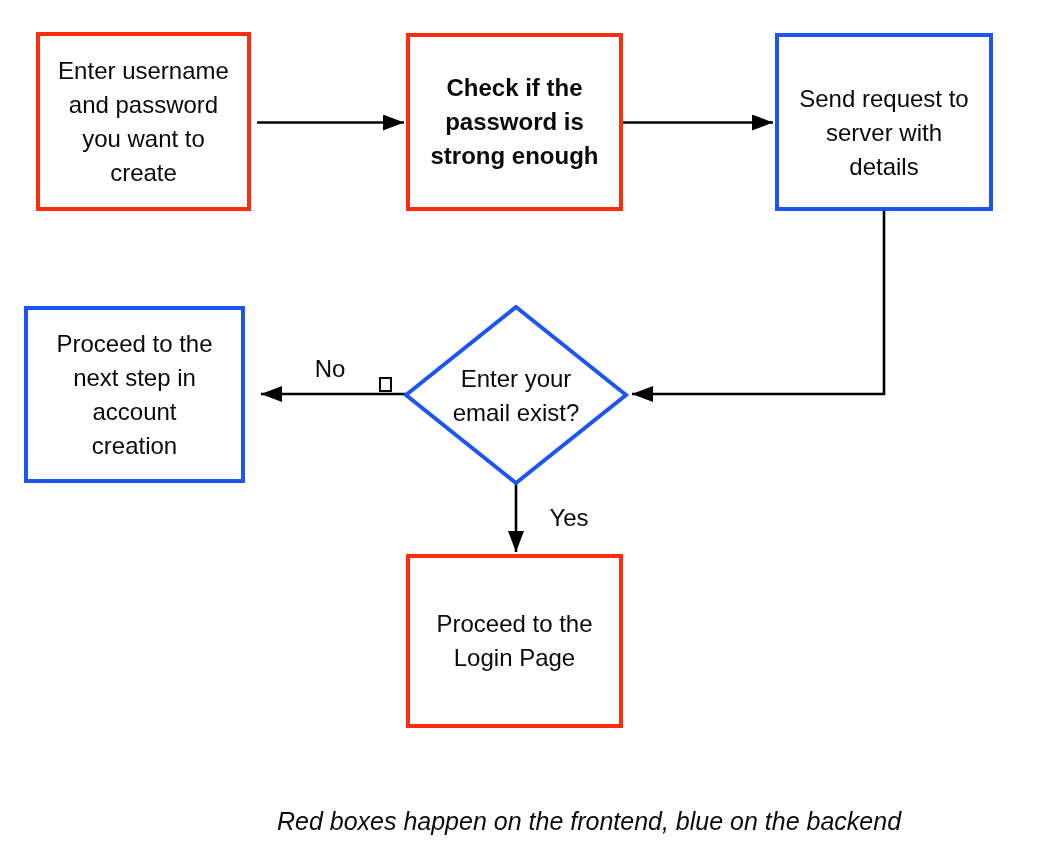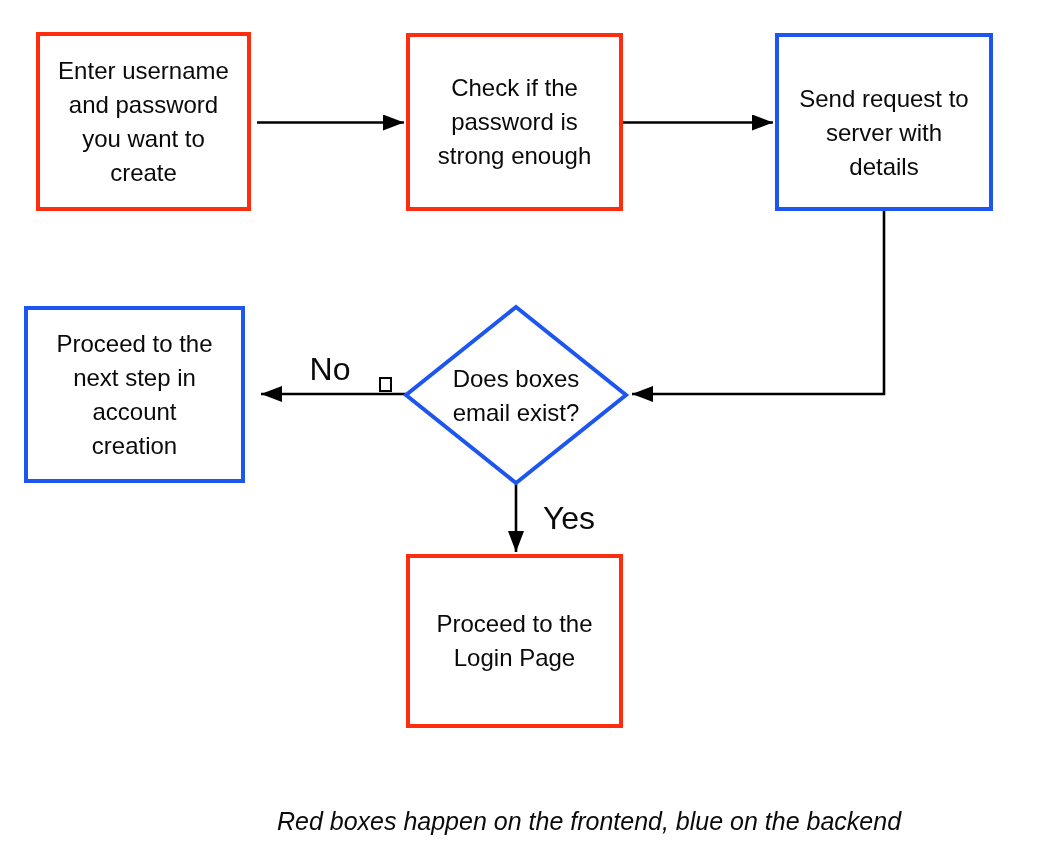--- a/index.html
+++ b/index.html
@@ -48,21 +48,21 @@
     justify-content: center;
     text-align: center;
     color: #0a0a0a;
     font-size: 24px;
     line-height: 34px;
   }
   .edge-label {
     position: absolute;
     transform: translate(-50%, -50%);
     color: #0a0a0a;
-    font-size: 32px;
+    font-size: 24px;
     line-height: 28px;
     white-space: nowrap;
   }
   #glyph-box {
     position: absolute;
     left: 379px;
     top: 377px;
     width: 9px;
     height: 11px;
     border: 2px solid #000;
@@ -109,34 +109,34 @@
 
     <line x1="516" y1="483" x2="516" y2="552" stroke="#000000" stroke-width="2.6" marker-end="url(#arrowhead)"></line>
 
     <polygon points="516,307 626,395 516,483 406,395" fill="#ffffff" stroke="#1c55f0" stroke-width="4" stroke-linejoin="miter"></polygon>
   </svg>
 
   <div class="node frontend" style="left:36px; top:32px; width:215px; height:179px;">
     <span class="w180">Enter username and password you want to create</span>
   </div>
 
-  <div class="node frontend" style="left:406px; top:33px; width:217px; height:178px;">
+  <div class="node frontend" style="left:406px; top:33px; width:217px; height:178px;font-weight:bold;">
     <span class="w170">Check if the password is strong enough</span>
   </div>
 
   <div class="node backend" style="left:775px; top:33px; width:218px; height:178px;">
     <span class="w186">Send request to server with details</span>
   </div>
 
   <div class="node backend" style="left:24px; top:306px; width:221px; height:177px;">
     <span class="w165">Proceed to the next step in account creation</span>
   </div>
 
   <div class="diamond-label-wrap">
-    <span class="w140">Does boxes email exist?</span>
+    <span class="w140">Enter your email exist?</span>
   </div>
 
   <div class="node frontend" style="left:406px; top:554px; width:217px; height:174px;">
     <span class="wbot">Proceed to the Login Page</span>
   </div>
 
   <div class="edge-label" style="left:330px; top:369px;">No</div>
 
   <div class="edge-label" style="left:569px; top:518px;">Yes</div>
 

